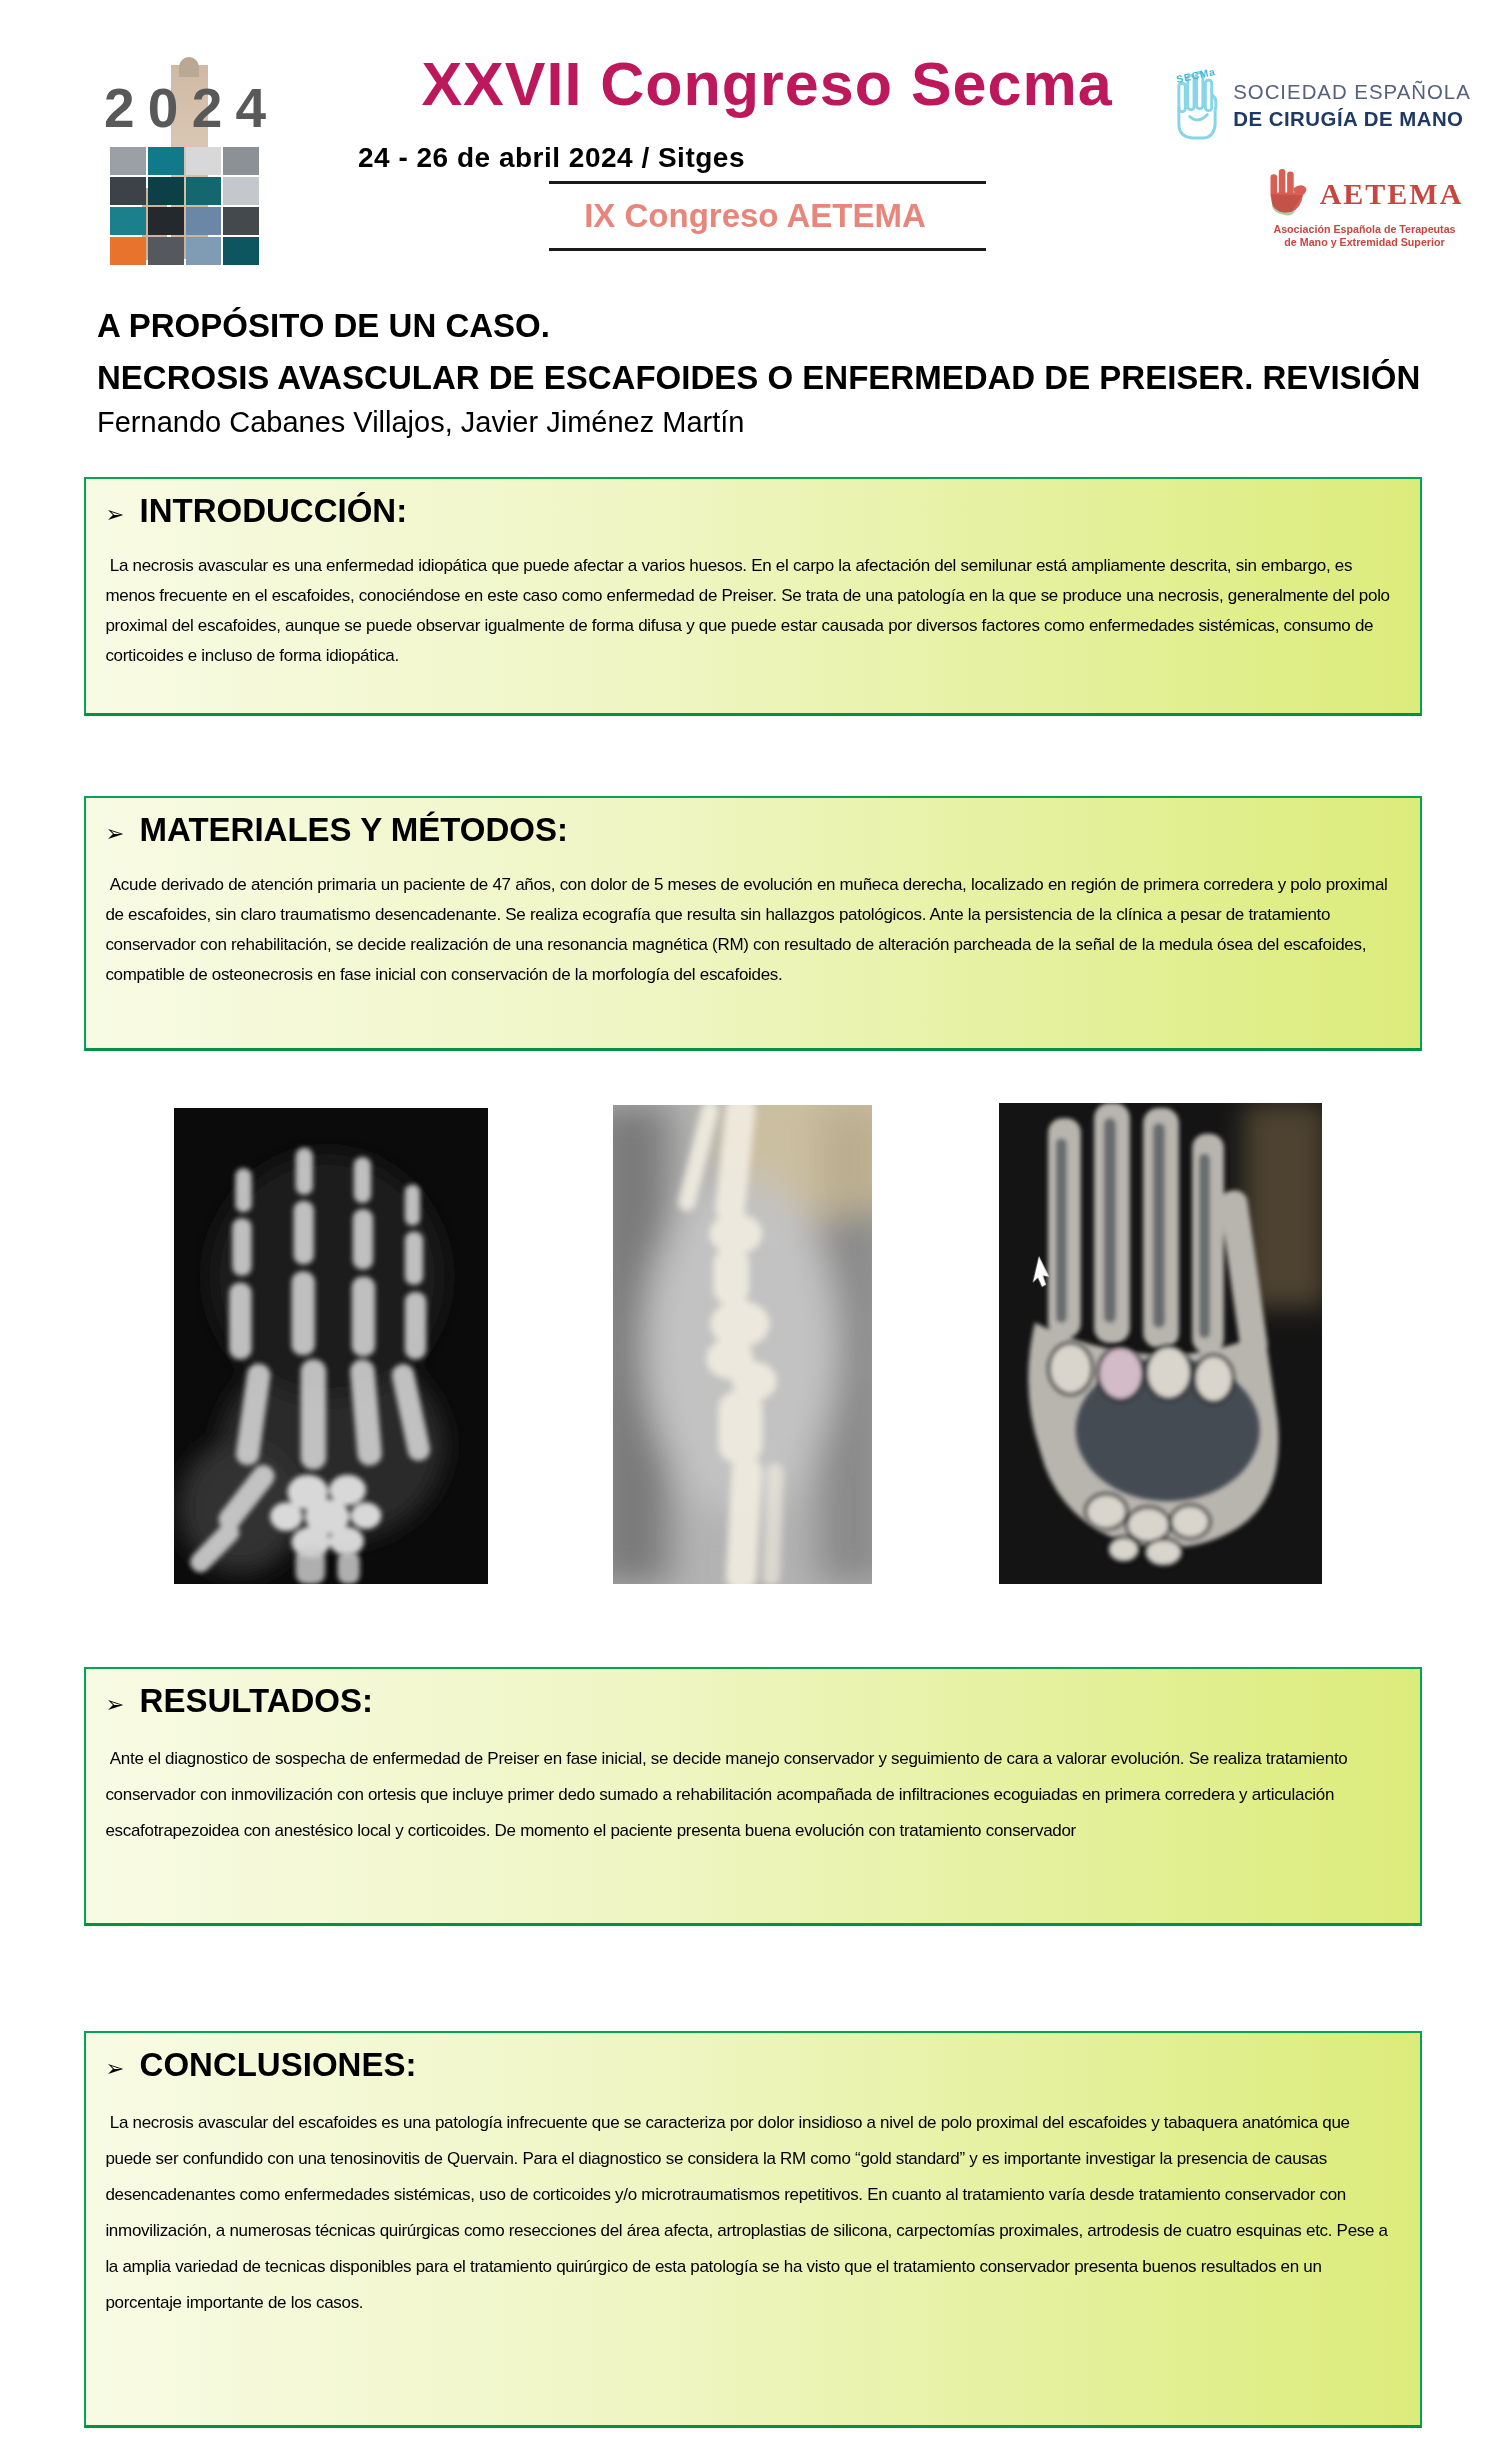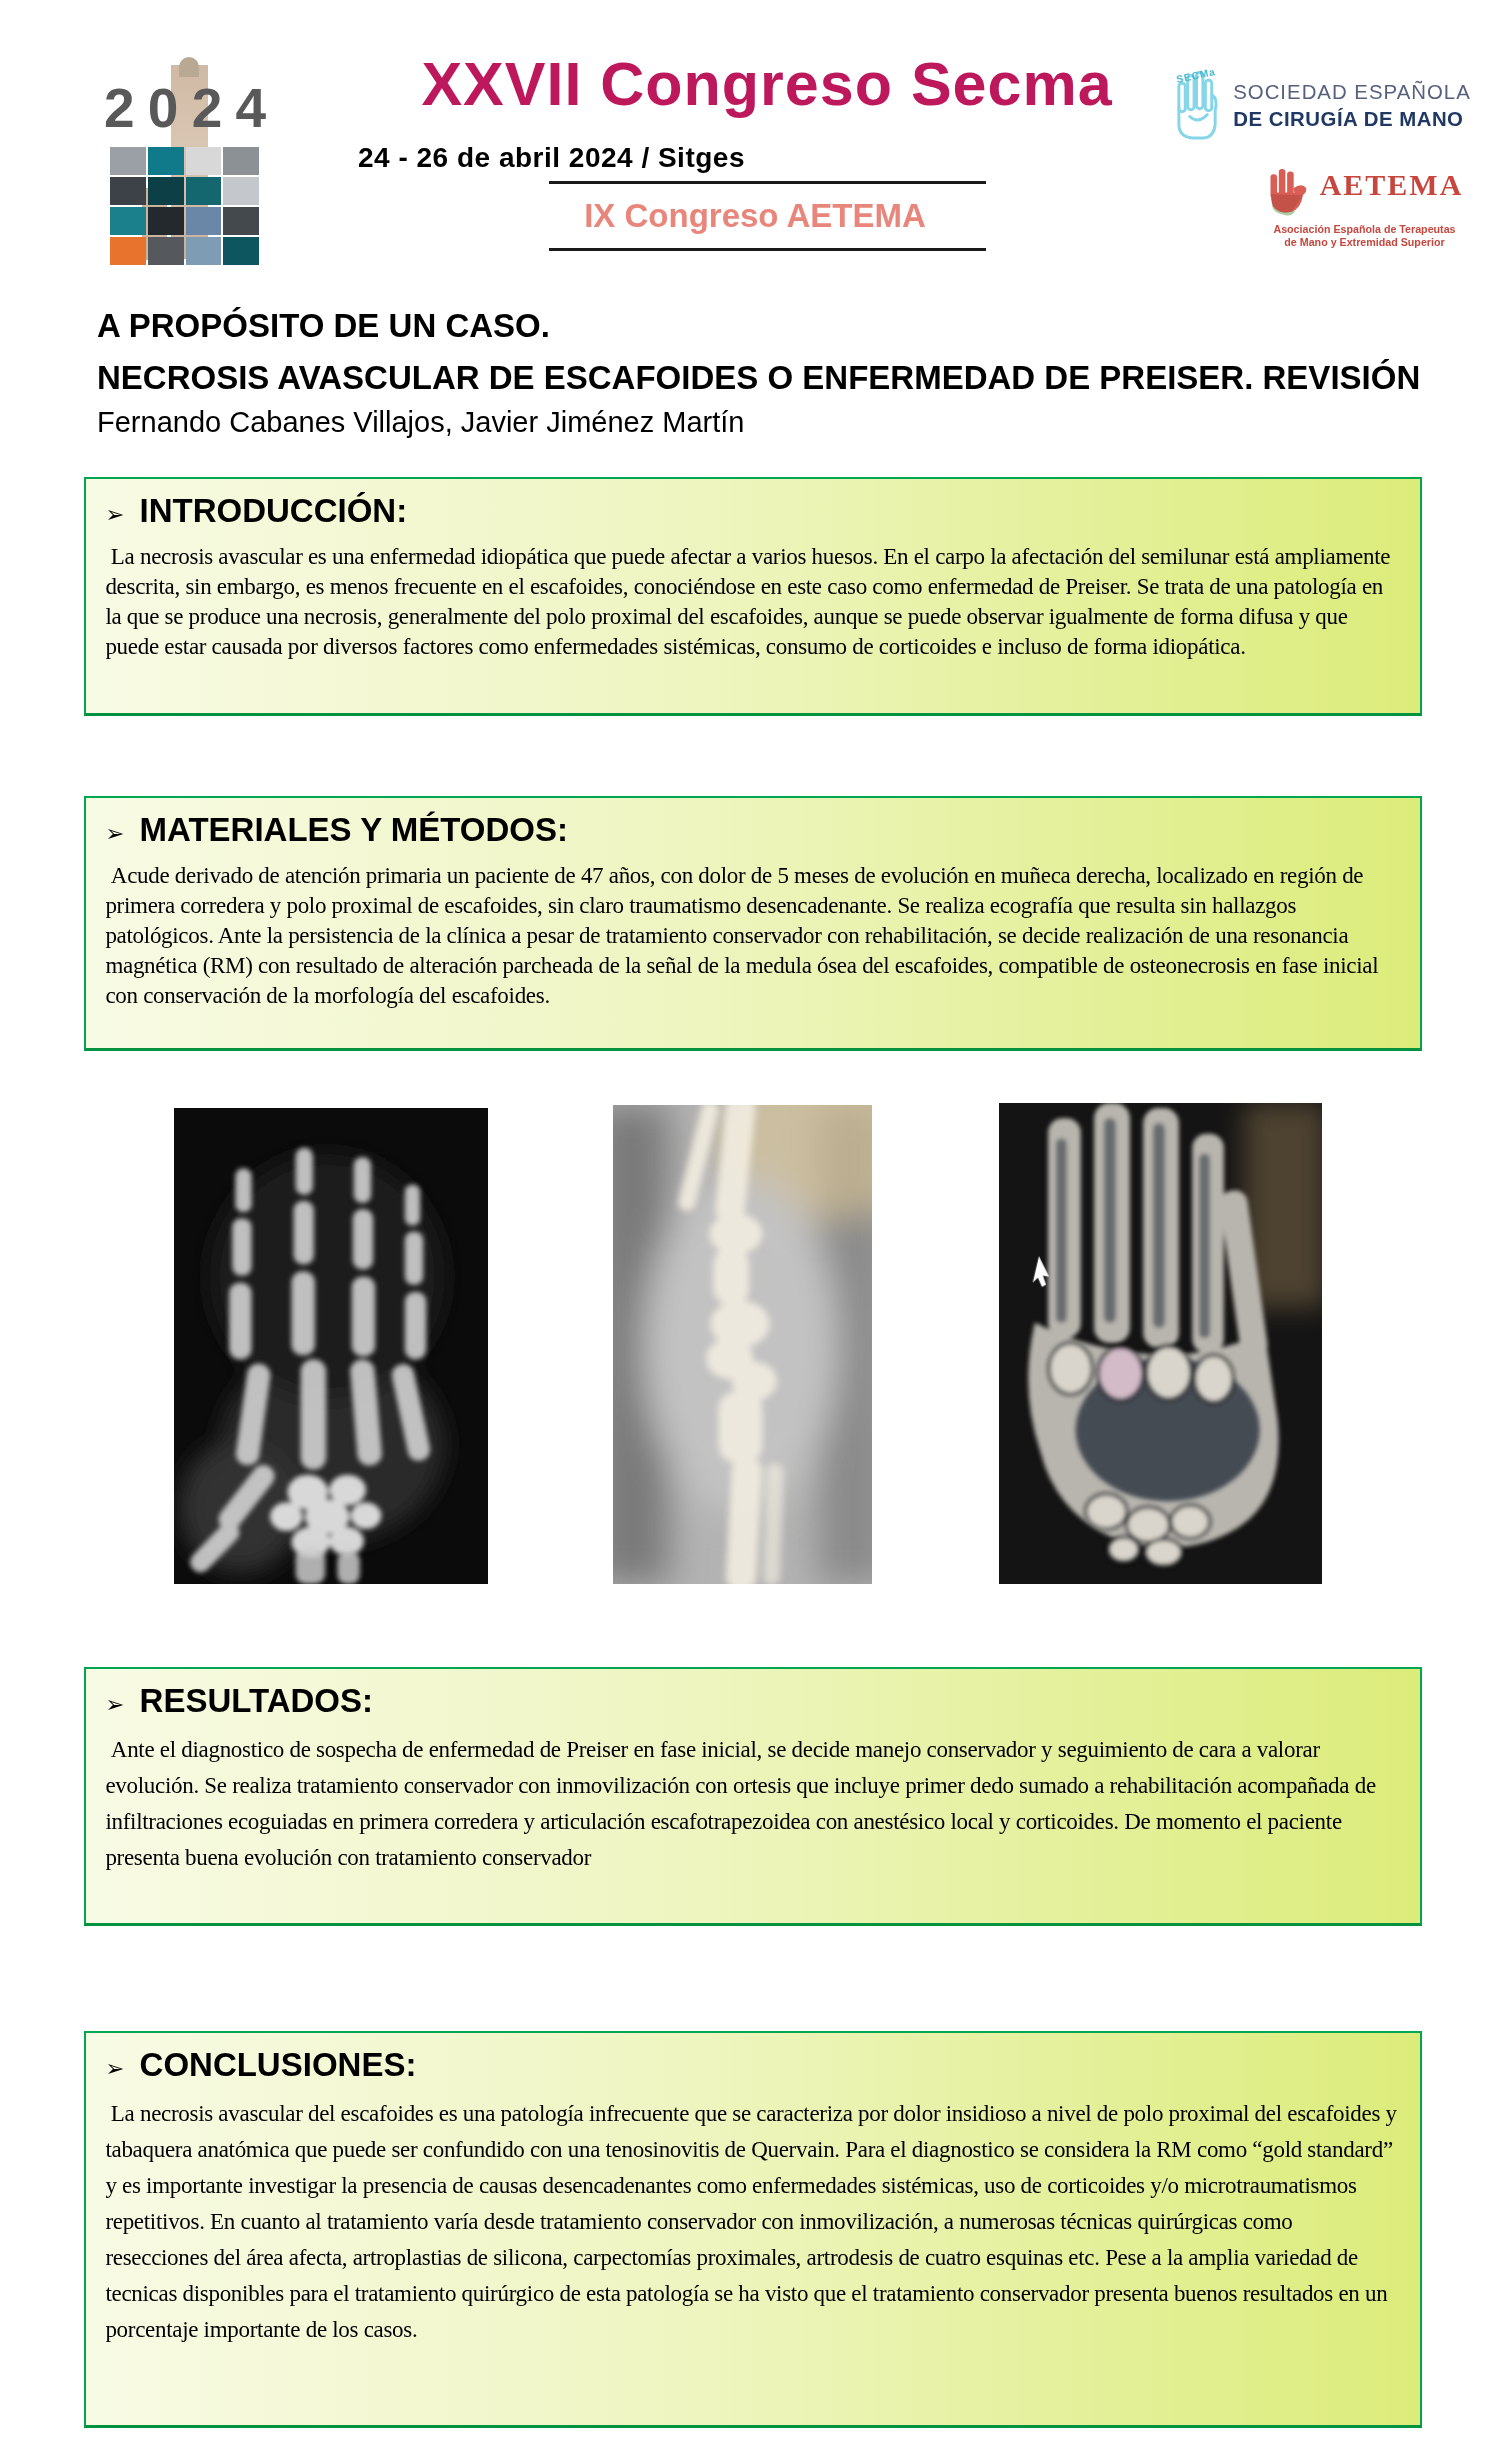--- a/index.html
+++ b/index.html
@@ -21,37 +21,37 @@
   .rule1{top:181px;}
   .rule2{top:248px;}
   .aetema-congress{position:absolute;left:346px;top:197px;width:818px;text-align:center;font-size:33px;font-weight:bold;}
 
   .secma-logo{position:absolute;left:1173px;top:69px;display:flex;align-items:center;gap:11.2px;}
   .secma-text .l1{font-size:20.4px;letter-spacing:1px;color:#56617f;font-weight:normal;}
   .secma-text .l2{font-size:20.4px;letter-spacing:0.5px;color:#1F3864;font-weight:bold;margin-top:3.1px;}
   .secma-acronym{position:absolute;left:3.1px;top:1px;font-size:10.2px;color:#49b9d2;transform:rotate(-12deg);font-weight:bold;letter-spacing:1px;}
 
   .aetema-logo{position:absolute;left:1247px;top:168px;width:235px;text-align:center;}
-  .aetema-row{display:flex;justify-content:center;gap:10px;}
+  .aetema-row{display:flex;align-items:center;justify-content:center;gap:10px;}
   .aetema-name{font-family:"Liberation Serif","DejaVu Serif",serif;font-size:30px;font-weight:bold;color:#C7473F;letter-spacing:2px;}
   .aetema-sub{margin-top:4.1px;font-size:10.7px;line-height:13.3px;color:#C7473F;font-weight:bold;}
 
   
   .poster-title{position:absolute;left:97px;top:300px;width:1339px;font-size:33px;font-weight:bold;line-height:52px;}
   .poster-authors{position:absolute;left:97px;top:405px;width:1339px;font-size:29px;line-height:34px;}
 
   
   .box{position:absolute;left:84px;width:1338px;box-sizing:border-box;
        border:2px solid #00A651;border-bottom-width:3.1px;border-bottom-color:#00923f;
        background:linear-gradient(90deg,#F8FBE4 0%,#EEF5C0 45%,#DCEC7A 100%);
        padding:13.3px 22.5px 8.2px 19.4px;overflow:hidden;}
   .box-head{display:flex;align-items:baseline;gap:15.3px;}
   .bullet{font-size:22.5px;line-height:28px;}
   .box-title{font-size:33px;font-weight:bold;letter-spacing:0px;}
-  .box-body{margin-top:12px;font-size:23px;letter-spacing:-0.3px;white-space:pre-wrap;font-family:Liberation Serif, serif;}
+  .box-body{margin-top:21px;font-size:17px;letter-spacing:-0.3px;white-space:pre-wrap;}
   .lh-small .box-body{line-height:30px;}
   .lh-large .box-body{line-height:36px;}
   .box-intro{top:477px;height:239px;}
   .box-met{top:796px;height:255px;}
   .box-res{top:1667px;height:259px;}
   .box-con{top:2031px;height:397px;}
 
   
   .figure{position:absolute;}
   .fig1{left:174px;top:1108px;width:314px;height:476px;}

